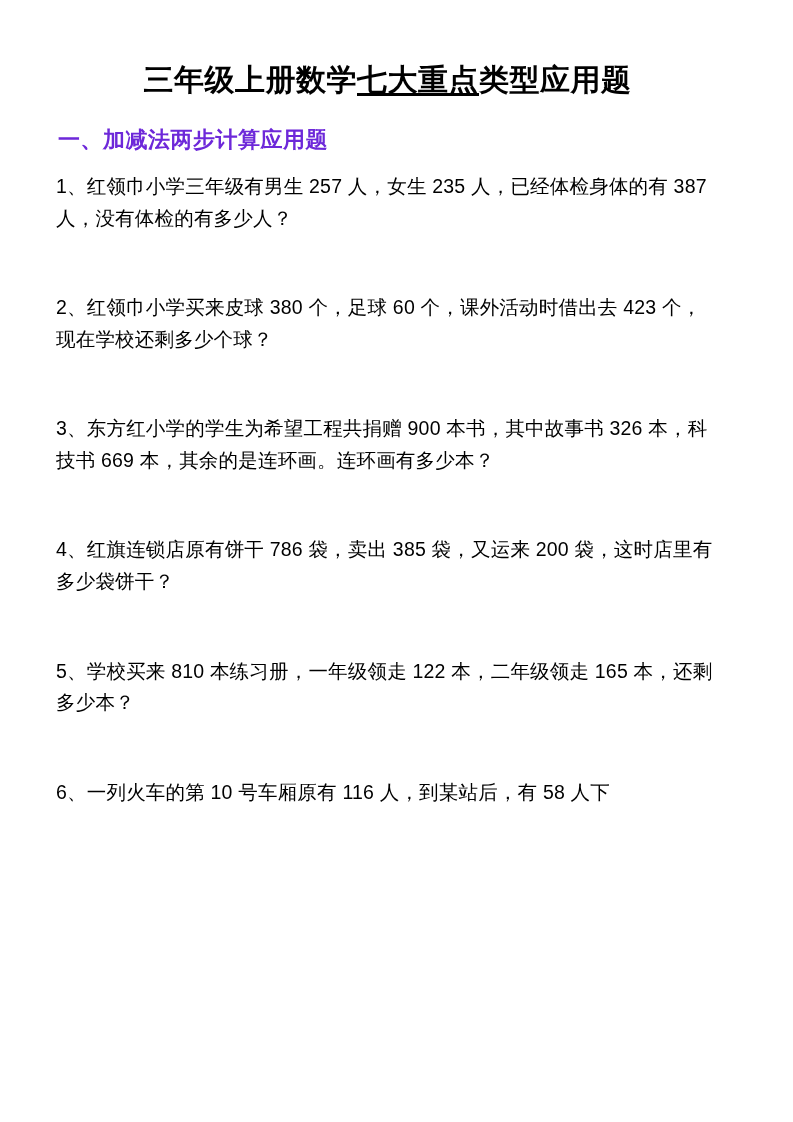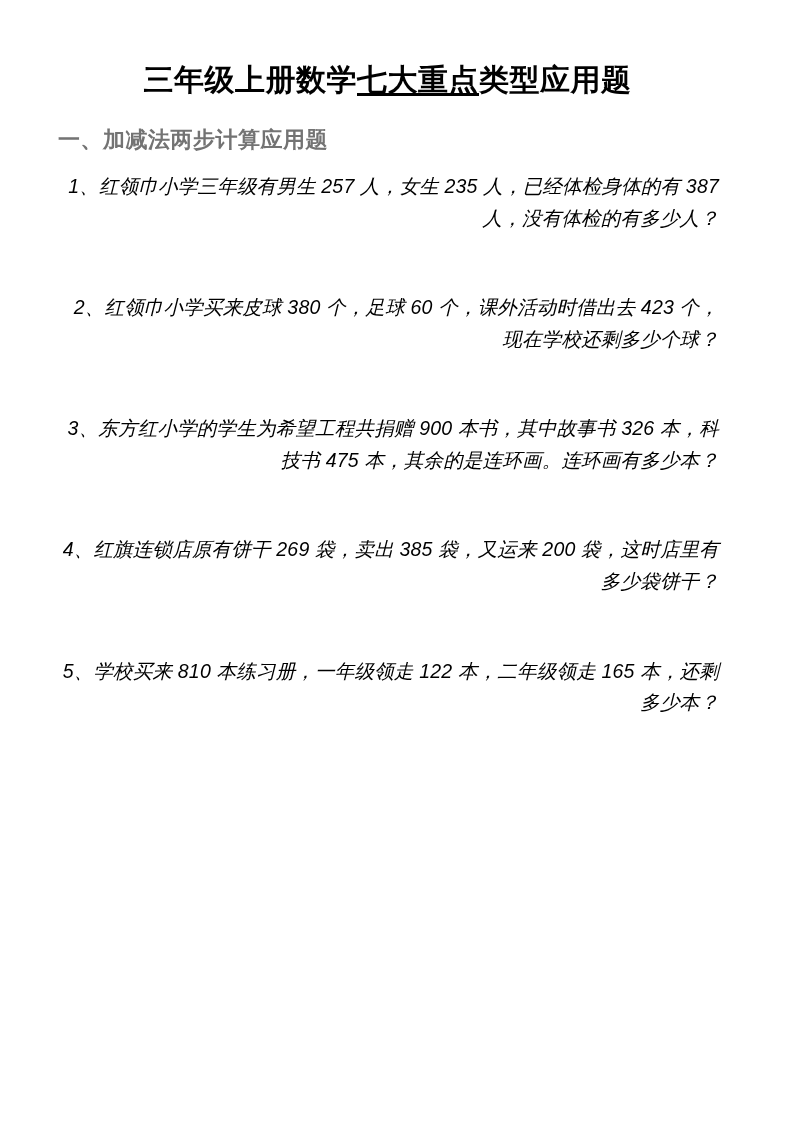--- a/index.html
+++ b/index.html
@@ -28,33 +28,32 @@
     text-align: center;
     line-height: 1.3;
     margin: 12px 0 0 0;
     white-space: nowrap;
   }
   .doc-title .underlined {
     text-decoration: underline;
     text-underline-offset: 3px;
   }
   .section-heading {
-    color: #737373;
+    color: #6d28d9;
     font-size: 22px;
     font-weight: bold;
     margin: 26px 0 6px 2px;
     letter-spacing: 0.5px;
   }
   .problem {
     font-size: 19.5px;
     line-height: 1.62;
     letter-spacing: 0.2px;
     margin: 0 0 58px 0;
-    text-align: right;
-    font-style: italic;
+    text-align: left;
   }
   .problem:first-of-type {
     margin-top: 16px;
   }
   .problem-list {
     margin-top: 14px;
   }
   .problem.last {
     margin-bottom: 0;
   }
@@ -66,18 +65,19 @@
 
   <h1 class="doc-title">
     <span>三年级上册数学</span><span class="underlined">七大重点</span><span>类型应用题</span>
   </h1>
 
   <h2 class="section-heading">一、加减法两步计算应用题</h2>
 
   <div class="problem-list">
     <p class="problem">1、红领巾小学三年级有男生 257 人，女生 235 人，已经体检身体的有 387 人，没有体检的有多少人？</p>
     <p class="problem">2、红领巾小学买来皮球 380 个，足球 60 个，课外活动时借出去 423 个，现在学校还剩多少个球？</p>
-    <p class="problem">3、东方红小学的学生为希望工程共捐赠 900 本书，其中故事书 326 本，科技书 475 本，其余的是连环画。连环画有多少本？</p>
-    <p class="problem">4、红旗连锁店原有饼干 269 袋，卖出 385 袋，又运来 200 袋，这时店里有多少袋饼干？</p>
+    <p class="problem">3、东方红小学的学生为希望工程共捐赠 900 本书，其中故事书 326 本，科技书 669 本，其余的是连环画。连环画有多少本？</p>
+    <p class="problem">4、红旗连锁店原有饼干 786 袋，卖出 385 袋，又运来 200 袋，这时店里有多少袋饼干？</p>
     <p class="problem">5、学校买来 810 本练习册，一年级领走 122 本，二年级领走 165 本，还剩多少本？</p>
+    <p class="problem last">6、一列火车的第 10 号车厢原有 116 人，到某站后，有 58 人下</p>
   </div>
 
 </div>
 
 </body></html>

